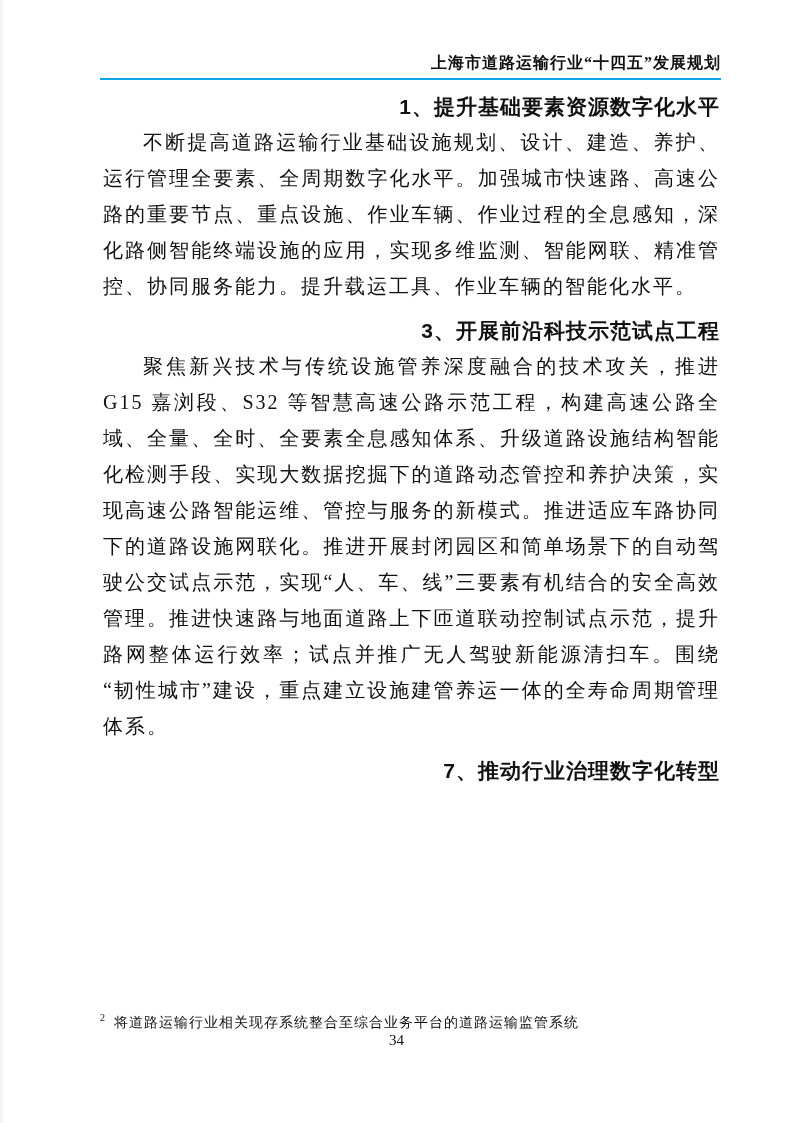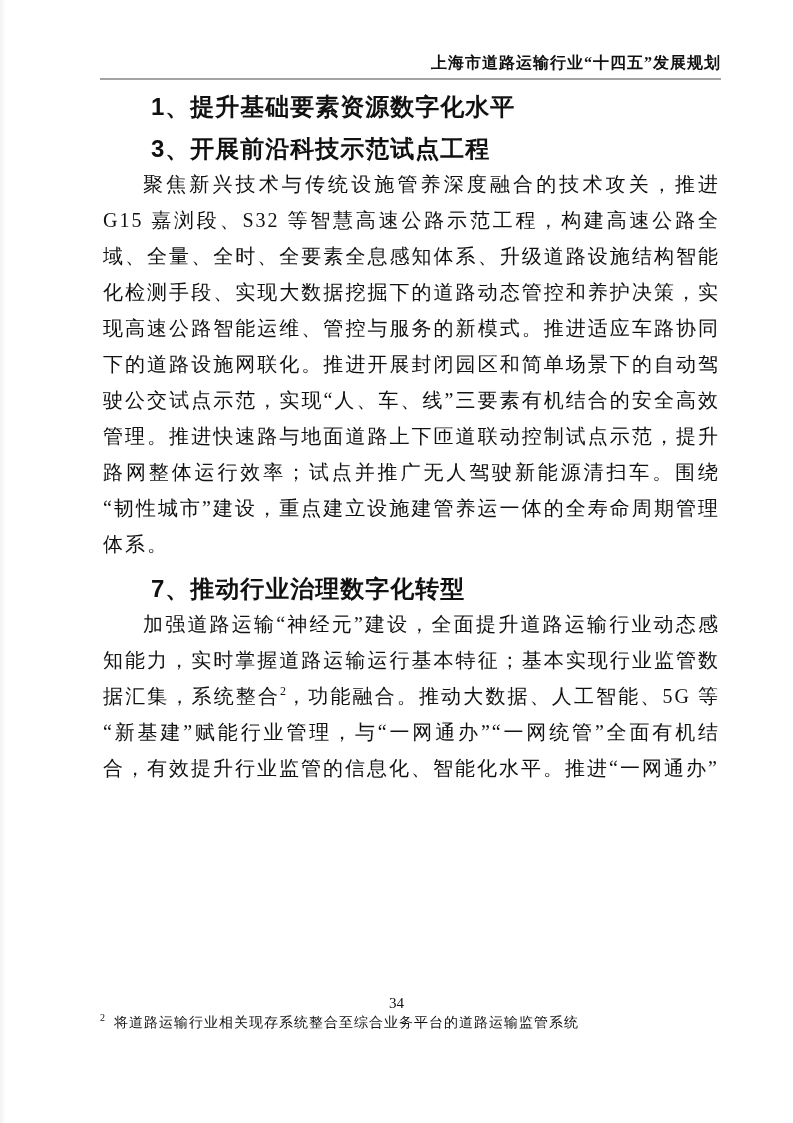--- a/index.html
+++ b/index.html
@@ -21,21 +21,21 @@
   .page::before {
     content: "";
     position: absolute;
     left: 0; top: 0; bottom: 0;
     width: 6px;
     background: linear-gradient(to right, rgba(0,0,0,0.05), rgba(0,0,0,0));
   }
   .header {
     margin: 0 72px 0 100px;
     padding-top: 50px;
-    border-bottom: 2px solid #a3a3a3;
+    border-bottom: 2px solid #0ea5e9;
     text-align: right;
   }
   .header-title {
     font-size: 16px;
     font-weight: bold;
     letter-spacing: 1px;
     line-height: 26px;
     padding-bottom: 2px;
   }
   .content {
@@ -46,25 +46,26 @@
     font-family: "Liberation Sans", "DejaVu Sans", sans-serif;
     font-size: 21px;
     font-weight: bold;
     line-height: 30px;
     text-indent: 2em;
     letter-spacing: 1px;
   }
   .content h3 {
     margin: 12px 0 0 0;
     font-family: "Liberation Sans", "DejaVu Sans", sans-serif;
-    font-size: 24px;
+    font-size: 21px;
     font-weight: bold;
     line-height: 30px;
     text-indent: 2em;
     letter-spacing: 1px;
+    text-align: right;
   }
   .content p {
     margin: 2px 0 0 0;
     font-size: 20px;
     line-height: 36px;
     letter-spacing: 2px;
     text-indent: 2em;
     text-align: justify;
   }
   .content p sup {
@@ -82,46 +83,46 @@
     letter-spacing: 1px;
   }
   .footnote sup {
     font-size: 10px;
     margin-right: 8px;
   }
   .page-number {
     position: absolute;
     left: 0;
     right: 0;
-    top: 995px;
+    top: 1032px;
     text-align: center;
     font-size: 15px;
   }
 </style>
 </head>
 <body>
 
 <div class="page">
 
   <div class="header">
     <div class="header-title">上海市道路运输行业“十四五”发展规划</div>
   </div>
 
   <div class="content">
 
     <h3>1、提升基础要素资源数字化水平</h3>
 
+    <p>不断提高道路运输行业基础设施规划、设计、建造、养护、运行管理全要素、全周期数字化水平。加强城市快速路、高速公路的重要节点、重点设施、作业车辆、作业过程的全息感知，深化路侧智能终端设施的应用，实现多维监测、智能网联、精准管控、协同服务能力。提升载运工具、作业车辆的智能化水平。</p>
 
     <h3>3、开展前沿科技示范试点工程</h3>
 
     <p>聚焦新兴技术与传统设施管养深度融合的技术攻关，推进 G15 嘉浏段、S32 等智慧高速公路示范工程，构建高速公路全域、全量、全时、全要素全息感知体系、升级道路设施结构智能化检测手段、实现大数据挖掘下的道路动态管控和养护决策，实现高速公路智能运维、管控与服务的新模式。推进适应车路协同下的道路设施网联化。推进开展封闭园区和简单场景下的自动驾驶公交试点示范，实现“人、车、线”三要素有机结合的安全高效管理。推进快速路与地面道路上下匝道联动控制试点示范，提升路网整体运行效率；试点并推广无人驾驶新能源清扫车。围绕“韧性城市”建设，重点建立设施建管养运一体的全寿命周期管理体系。</p>
 
     <h3>7、推动行业治理数字化转型</h3>
 
-    <p><span>加强道路运输“神经元”建设，全面提升道路运输行业动态感知能力，实时掌握道路运输运行基本特征；基本实现行业监管数据汇集，系统整合</span><sup>2</sup><span>，功能融合。推动大数据、人工智能、5G 等“新基建”赋能行业管理，与“一网通办”“一网统管”全面有机结合，有效提升行业监管的信息化、智能化水平。推进“一网通办”</span></p>
   </div>
 
   <div class="footnote">
     <sup>2</sup><span>将道路运输行业相关现存系统整合至综合业务平台的道路运输监管系统</span>
   </div>
 
   <div class="page-number">34</div>
 
 </div>
 

